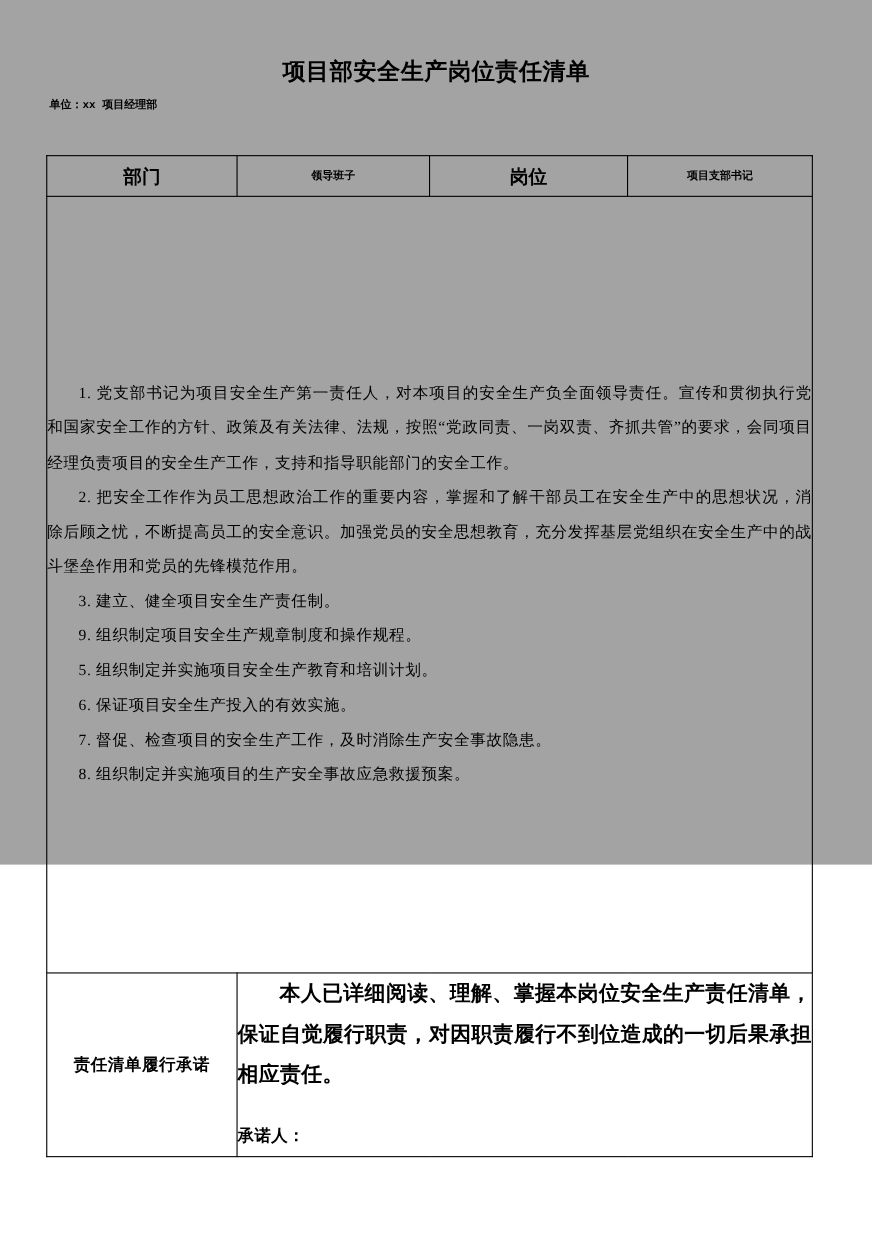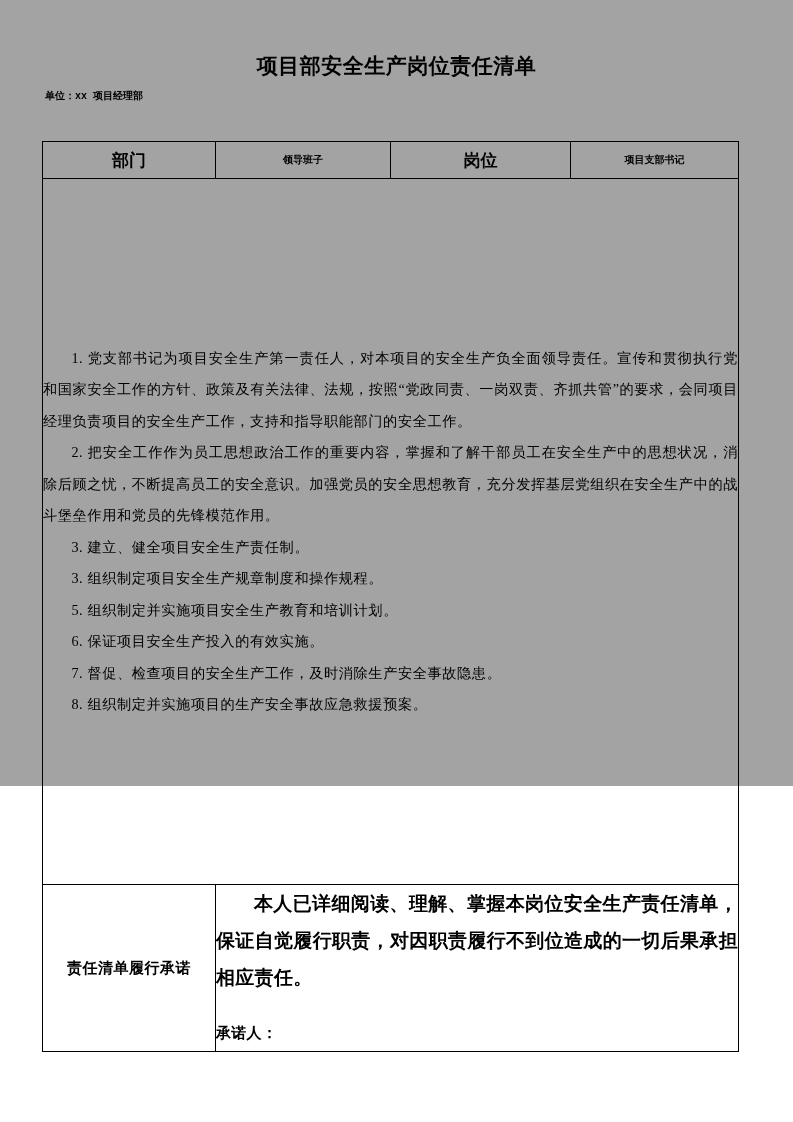--- a/index.html
+++ b/index.html
@@ -161,21 +161,21 @@
         <td class="hdr-cell hdr-big">岗位</td>
         <td class="hdr-cell hdr-small">项目支部书记</td>
       </tr>
 
       <tr>
         <td class="duty-cell" colspan="4">
           <ul class="duty-list" id="duty-list">
               <li class="duty-item">1. 党支部书记为项目安全生产第一责任人，对本项目的安全生产负全面领导责任。宣传和贯彻执行党和国家安全工作的方针、政策及有关法律、法规，按照“党政同责、一岗双责、齐抓共管”的要求，会同项目经理负责项目的安全生产工作，支持和指导职能部门的安全工作。</li>
               <li class="duty-item">2. 把安全工作作为员工思想政治工作的重要内容，掌握和了解干部员工在安全生产中的思想状况，消除后顾之忧，不断提高员工的安全意识。加强党员的安全思想教育，充分发挥基层党组织在安全生产中的战斗堡垒作用和党员的先锋模范作用。</li>
               <li class="duty-item">3. 建立、健全项目安全生产责任制。</li>
-              <li class="duty-item">3. 组织制定项目安全生产规章制度和操作规程。</li>
+              <li class="duty-item">9. 组织制定项目安全生产规章制度和操作规程。</li>
               <li class="duty-item">5. 组织制定并实施项目安全生产教育和培训计划。</li>
               <li class="duty-item">6. 保证项目安全生产投入的有效实施。</li>
               <li class="duty-item">7. 督促、检查项目的安全生产工作，及时消除生产安全事故隐患。</li>
               <li class="duty-item">8. 组织制定并实施项目的生产安全事故应急救援预案。</li>
             </ul>
         </td>
       </tr>
 
       <tr>
         <td class="commit-label-cell">

